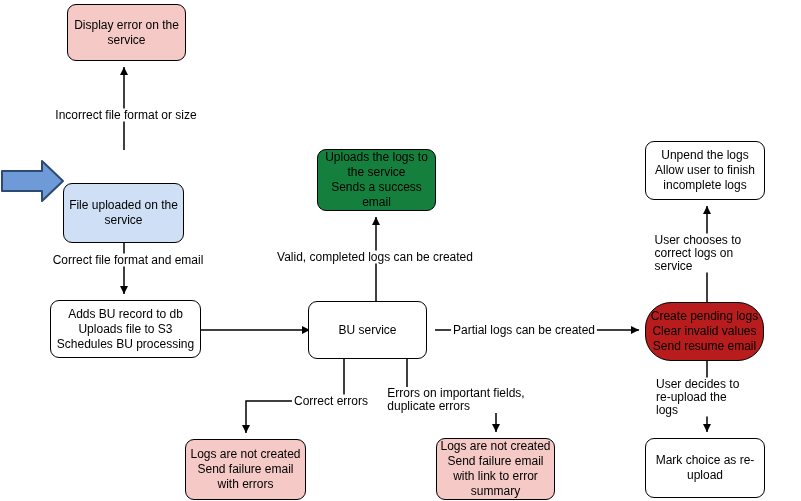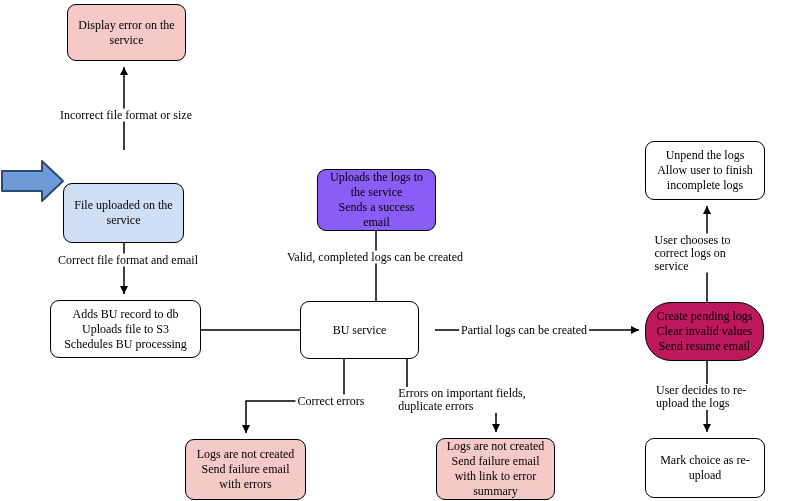--- a/index.html
+++ b/index.html
@@ -1,32 +1,32 @@
 <!DOCTYPE html>
 <html><head>
 <meta charset="utf-8">
 <style>
   html,body{margin:0;padding:0;background:#ffffff;}
   .canvas{
     position:relative;width:801px;height:501px;background:#ffffff;
-    font-family:Liberation Serif, serif;overflow:hidden;
+    font-family:Liberation Sans, sans-serif;overflow:hidden;
   }
   .edges{position:absolute;left:0;top:0;width:801px;height:501px;}
   .node{
     position:absolute;box-sizing:border-box;
     border:1.6px solid #000000;border-radius:9px;
     display:flex;align-items:center;justify-content:center;
     text-align:center;font-size:12px;line-height:15px;color:#000000;
     white-space:pre-line;padding:2px;
   }
   .node.white{background:#ffffff;}
   .node.pink{background:#f5c9c6;}
   .node.blue{background:#cfdff5;margin-top:33px;}
-  .node.green{background:#8b5cf6;margin-top:20px;}
-  .node.yellow{background:#be185d;border-radius:26px;}
+  .node.green{background:#15803d;}
+  .node.yellow{background:#b91c1c;border-radius:26px;}
   .edge-label{
     position:absolute;transform:translate(-50%,-50%);
     background:#ffffff;color:#000000;font-size:12px;line-height:13px;
     text-align:left;white-space:pre-line;padding:0 2px;
   }
 </style>
 </head>
 <body>
 
 <div class="canvas">
@@ -51,21 +51,21 @@
     <polygon points="2,171 42,171 42,161 63,181 42,201 42,191 2,191" fill="#6e9bd7" stroke="#2c4a73" stroke-width="2" stroke-linejoin="round"></polygon>
   </svg>
 
   <div class="node pink" style="left:67px;  top:4px;   width:119px; height:57px;">Display error on the
 service</div>
   <div class="node blue" style="left:63px;  top:150px; width:121px; height:60px;">File uploaded on the
 service</div>
   <div class="node white" style="left:50px;  top:300px; width:151px; height:58px;">Adds BU record to db
 Uploads file to S3
 Schedules BU processing</div>
-  <div class="node white" style="left:300px; top:301px; width:119px; height:58px;">BU service</div>
+  <div class="node white" style="left:308px; top:301px; width:119px; height:58px;">BU service</div>
   <div class="node green" style="left:317px; top:149px; width:119px; height:62px;">Uploads the logs to
 the service
 Sends a success
 email</div>
   <div class="node white" style="left:645px; top:141px; width:120px; height:59px;">Unpend the logs
 Allow user to finish
 incomplete logs</div>
   <div class="node yellow" style="left:645px; top:302px; width:119px; height:59px;">Create pending logs
 Clear invalid values
 Send resume email</div>
@@ -77,18 +77,18 @@
   <div class="node pink" style="left:436px; top:438px; width:119px; height:62px;">Logs are not created
 Send failure email
 with link to error
 summary</div>
 
   <div class="edge-label" style="left:126px; top:115px;">Incorrect file format or size</div>
   <div class="edge-label" style="left:128px; top:260px;">Correct file format and email</div>
   <div class="edge-label" style="left:375px; top:257px;">Valid, completed logs can be created</div>
   <div class="edge-label" style="left:524px; top:330px;">Partial logs can be created</div>
   <div class="edge-label" style="left:331px; top:401px;">Correct errors</div>
-  <div class="edge-label" style="left:456px; top:400px;margin-left:6px;">Errors on important fields,
+  <div class="edge-label" style="left:456px; top:400px;">Errors on important fields,
 duplicate errors</div>
   <div class="edge-label" style="left:702px; top:253px;">User chooses to correct logs on service</div>
   <div class="edge-label" style="left:703px; top:397px;">User decides to re-upload the logs</div>
 
 </div>
 
 </body></html>

